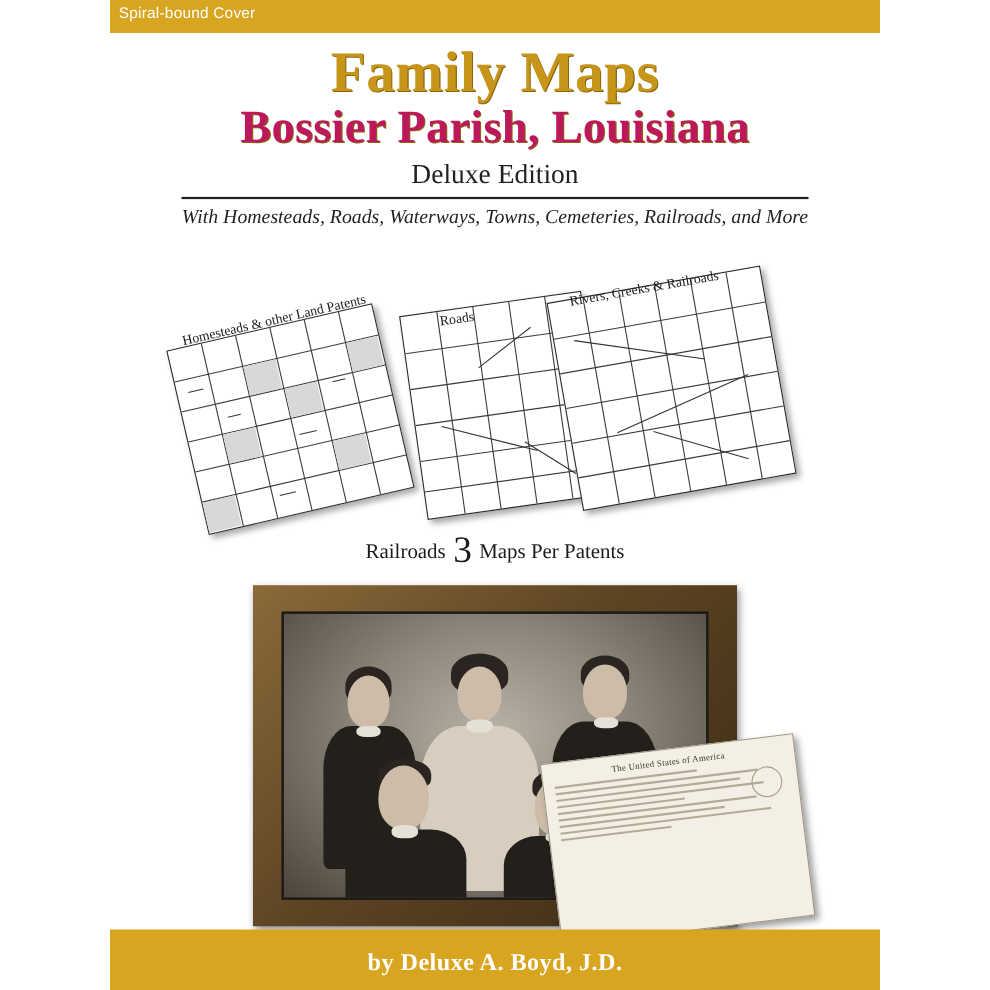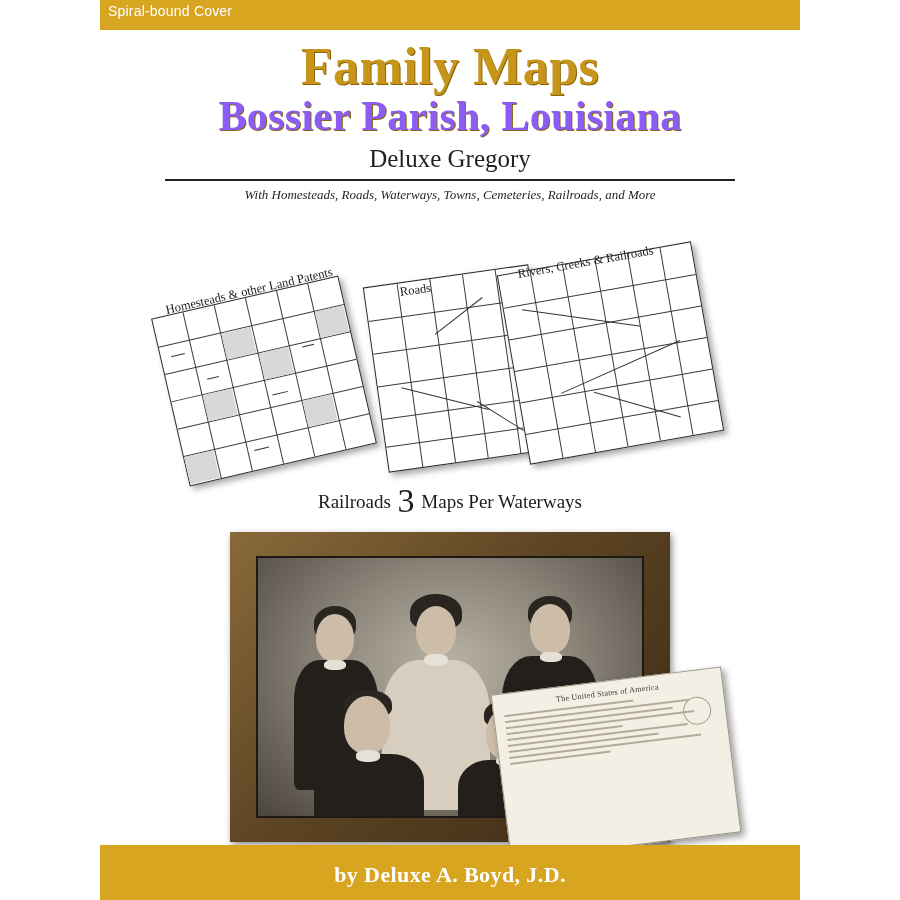--- a/index.html
+++ b/index.html
@@ -92,42 +92,42 @@
     font-size: 24px;
     color: #c8951b;
     line-height: 1.0;
     margin-top: -2px;
     text-shadow: 1px 1px 0 #8a6510;
   }
   .title-place {
     font-family: "Liberation Serif", serif;
     font-weight: bold;
     font-size: 42px;
-    color: #8b5cf6;
+    color: #be185d;
     line-height: 1.1;
     margin-top: -2px;
     text-shadow: 1px 1px 0 #8a6510;
     letter-spacing: 0.3px;
   }
   .edition {
     font-family: "Liberation Serif", serif;
     font-size: 25px;
     color: #231f1c;
     margin-top: 6px;
   }
   .rule {
     width: 570px;
     height: 2px;
     background: #231f1c;
     margin: 6px auto 0 auto;
   }
   .subtitle {
     font-family: "Liberation Serif", serif;
     font-style: italic;
-    font-size: 13px;
+    font-size: 18px;
     color: #231f1c;
     margin-top: 6px;
   }
   
   .maps-area {
     position: absolute;
     left: 0;
     top: 245px;
     width: 700px;
     height: 240px;
@@ -276,21 +276,21 @@
 <div id="cover">
   <div class="page">
 
     <div class="gold-bar-top">
       <div class="spiral-label">Spiral-bound Cover</div>
     </div>
 
     <div class="title-block">
       <div class="title-main">Family Maps</div>
       <div class="title-place">Bossier Parish, Louisiana</div>
-      <div class="edition">Deluxe Gregory</div>
+      <div class="edition">Deluxe Edition</div>
       <div class="rule"></div>
       <div class="subtitle">With Homesteads, Roads, Waterways, Towns, Cemeteries, Railroads, and More</div>
     </div>
 
     <div class="maps-area">
 
       <div class="map-card" style="left:68px; top:50px; width:190px; height:170px; transform: rotate(-13deg);">
         <div class="map-grid-line" style="left:0;top:28px;width:190px;height:1px;"></div>
         <div class="map-grid-line" style="left:0;top:56px;width:190px;height:1px;"></div>
         <div class="map-grid-line" style="left:0;top:84px;width:190px;height:1px;"></div>
@@ -345,21 +345,21 @@
         <div class="squiggle" style="left:15px;top:55px;width:120px;height:1px;transform:rotate(18deg);"></div>
         <div class="squiggle" style="left:40px;top:110px;width:130px;height:1px;transform:rotate(-14deg);"></div>
         <div class="squiggle" style="left:70px;top:150px;width:90px;height:1px;transform:rotate(26deg);"></div>
       </div>
       <div class="map-label" style="left:418px; top:22px; transform: rotate(-10deg); transform-origin: left center;">Rivers, Creeks &amp; Railroads</div>
     </div>
 
     <div class="featuring">
       <span>Railroads</span>
       <span class="big3">3</span>
-      <span>Maps Per Waterways</span>
+      <span>Maps Per Patents</span>
     </div>
 
     <div class="photo-wrap">
       <div class="frame-outer"></div>
       <div class="frame-inner">
         <div class="photo-bg"></div>
 
         <div class="person" style="left:28px; top:40px; width:95px; height:190px;">
           <div class="body-dark" style="left:8px; top:62px; width:84px; height:130px;"></div>
           <div class="hair" style="left:28px; top:8px; width:42px; height:34px;"></div>

